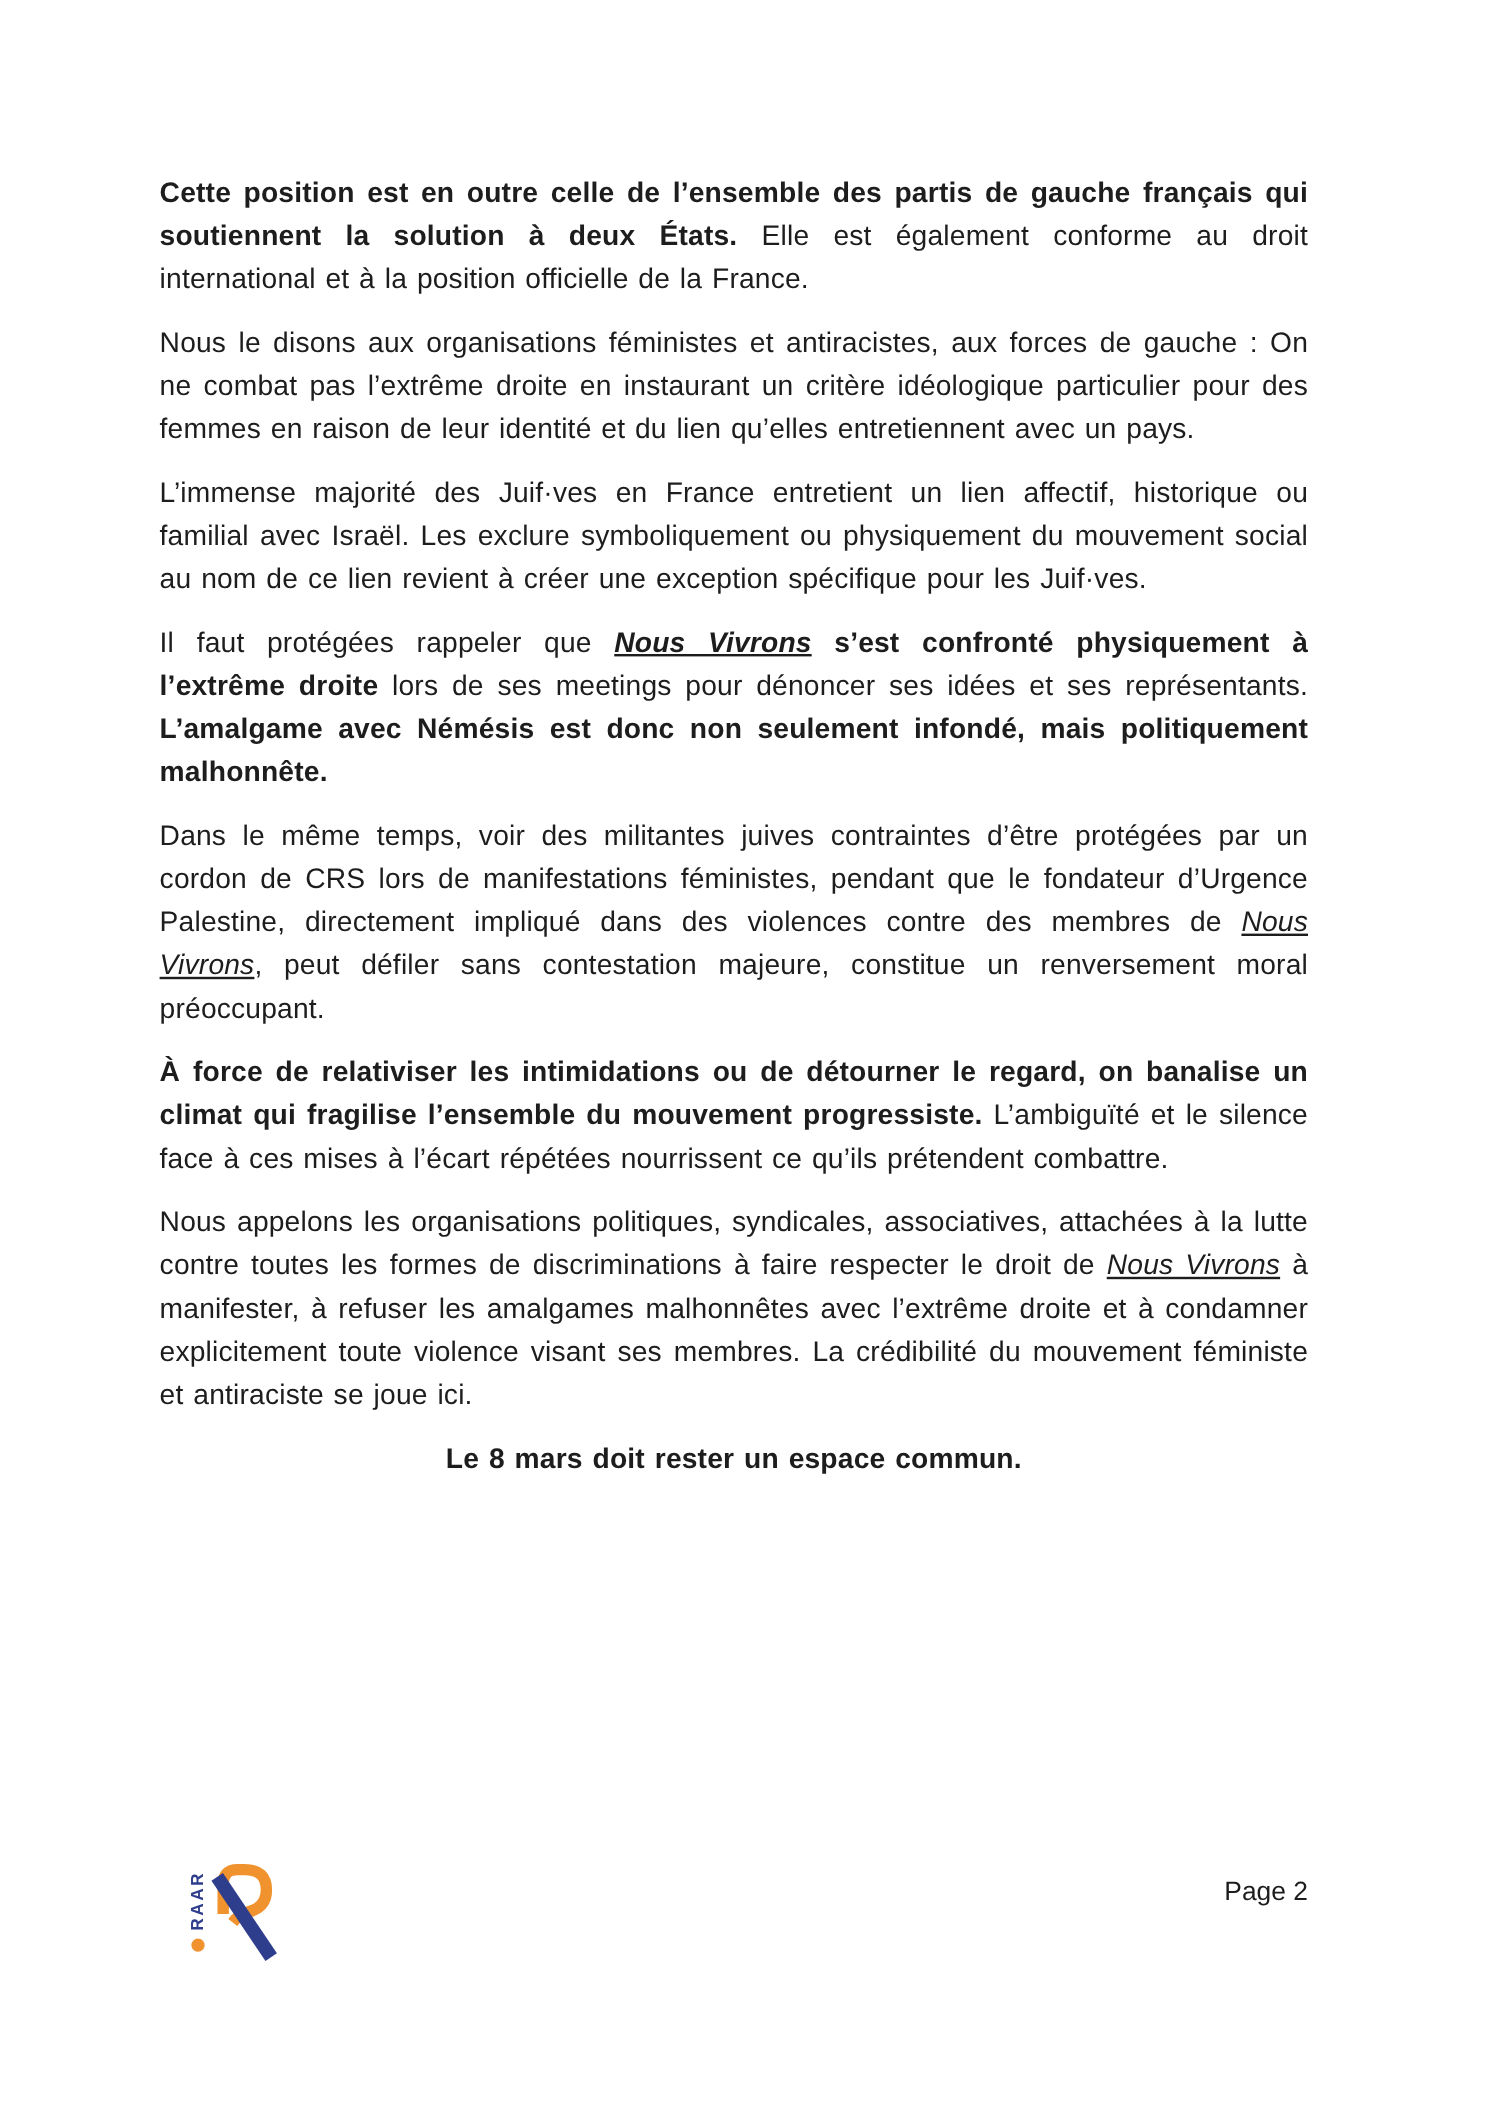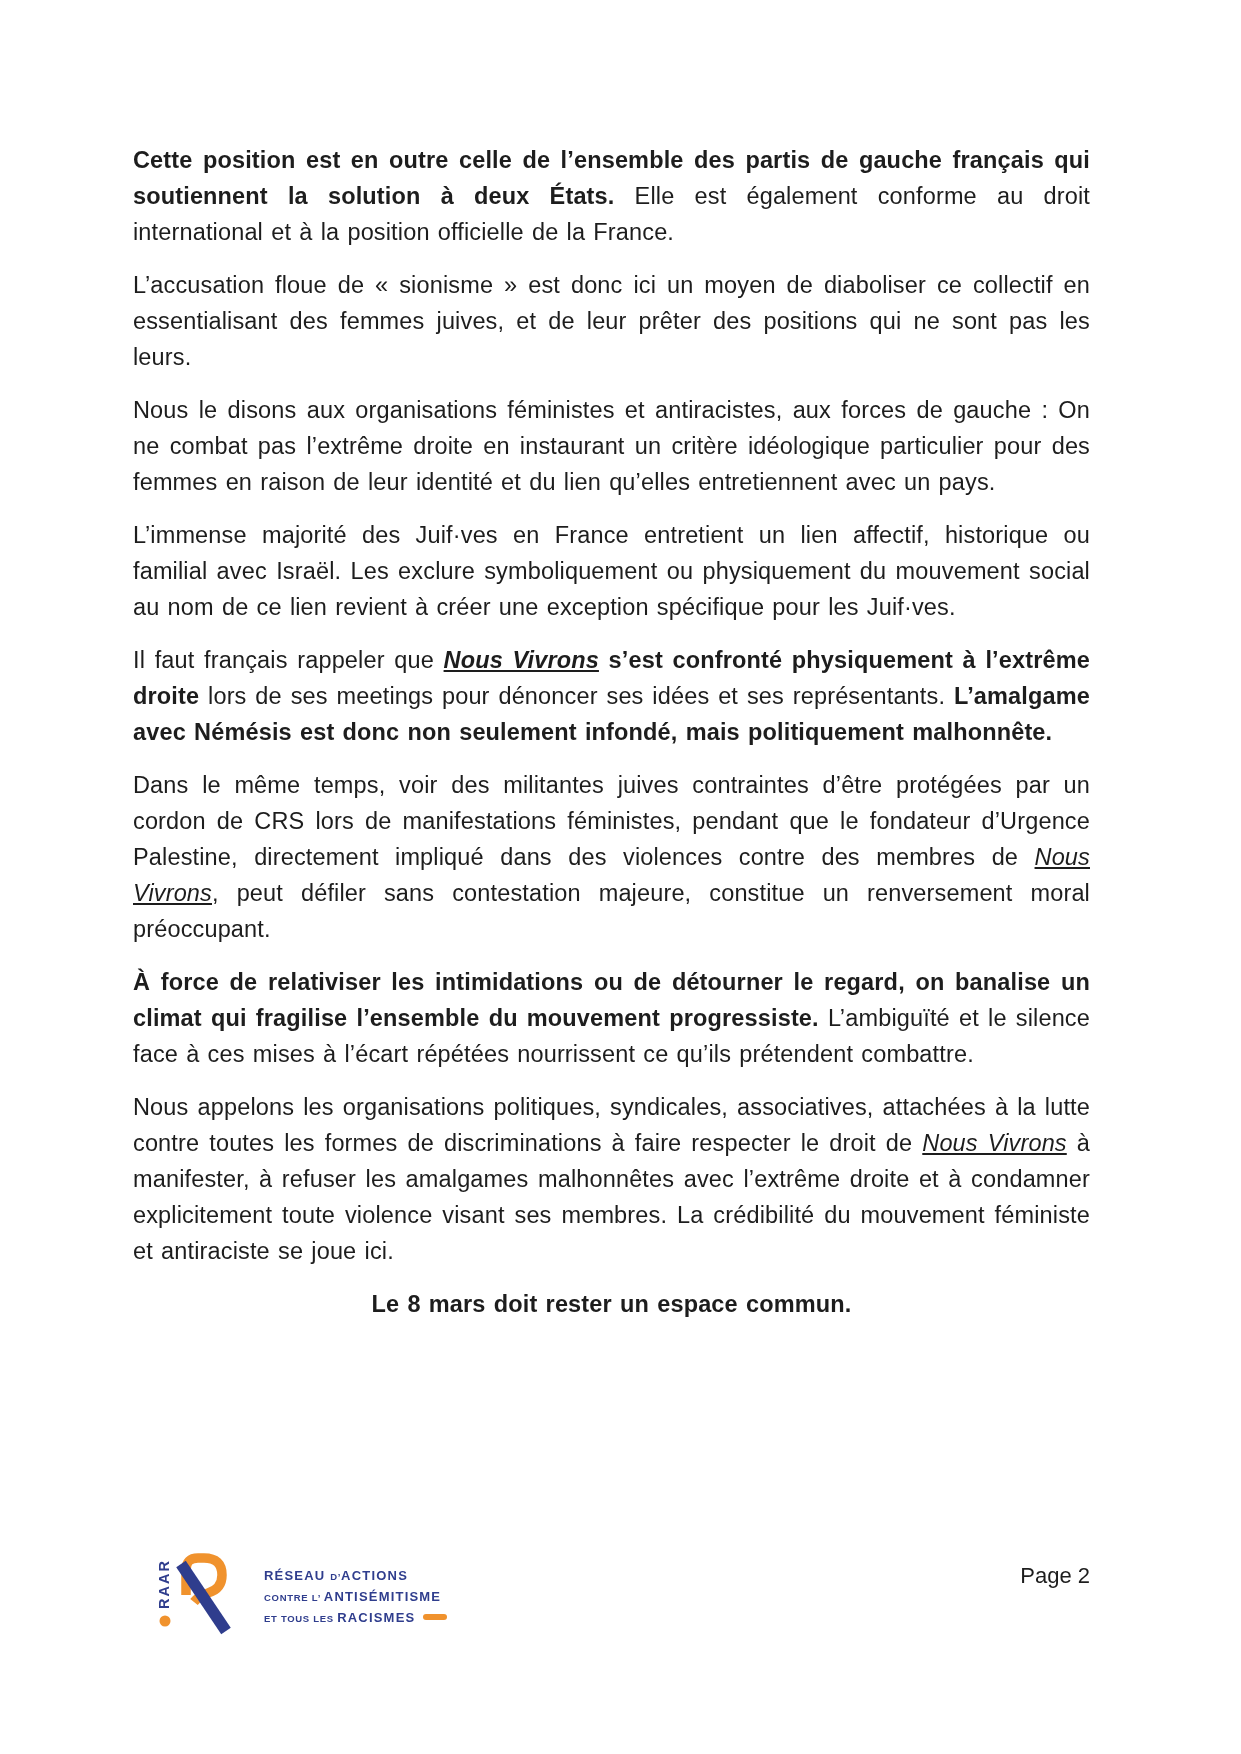--- a/index.html
+++ b/index.html
@@ -64,40 +64,34 @@
     color: var(--ink, #1d1d1d);
   }
 </style>
 </head>
 <body>
 
 <div class="page" style="--paper: #ffffff; --ink: #1d1d1d; --navy: #2F3D8D; --orange: #F0922D;">
 
   <main class="content">
       <p class="para"><span class="b">Cette position est en outre celle de l’ensemble des partis de gauche français qui soutiennent la solution à deux États.</span><span> Elle est également conforme au droit international et à la position officielle de la France.</span></p>
-      <p class="para"><span>L’accusation floue de « sionisme » est donc ici un moyen de diaboliser ce collectif en essentialisant des femmes juives, et de leur prêter des positions qui ne sont pas les leurs.</span></p>
       <p class="para"><span>Nous le disons aux organisations féministes et antiracistes, aux forces de gauche : On ne combat pas l’extrême droite en instaurant un critère idéologique particulier pour des femmes en raison de leur identité et du lien qu’elles entretiennent avec un pays.</span></p>
       <p class="para"><span>L’immense majorité des Juif·ves en France entretient un lien affectif, historique ou familial avec Israël. Les exclure symboliquement ou physiquement du mouvement social au nom de ce lien revient à créer une exception spécifique pour les Juif·ves.</span></p>
-      <p class="para"><span>Il faut français rappeler que </span><span class="b i">Nous Vivrons</span><span class="b"> s’est confronté physiquement à l’extrême droite</span><span> lors de ses meetings pour dénoncer ses idées et ses représentants. </span><span class="b">L’amalgame avec Némésis est donc non seulement infondé, mais politiquement malhonnête.</span></p>
+      <p class="para"><span>Il faut protégées rappeler que </span><span class="b i">Nous Vivrons</span><span class="b"> s’est confronté physiquement à l’extrême droite</span><span> lors de ses meetings pour dénoncer ses idées et ses représentants. </span><span class="b">L’amalgame avec Némésis est donc non seulement infondé, mais politiquement malhonnête.</span></p>
       <p class="para"><span>Dans le même temps, voir des militantes juives contraintes d’être protégées par un cordon de CRS lors de manifestations féministes, pendant que le fondateur d’Urgence Palestine, directement impliqué dans des violences contre des membres de </span><span class="i">Nous Vivrons</span><span>, peut défiler sans contestation majeure, constitue un renversement moral préoccupant.</span></p>
       <p class="para"><span class="b">À force de relativiser les intimidations ou de détourner le regard, on banalise un climat qui fragilise l’ensemble du mouvement progressiste.</span><span> L’ambiguïté et le silence face à ces mises à l’écart répétées nourrissent ce qu’ils prétendent combattre.</span></p>
       <p class="para"><span>Nous appelons les organisations politiques, syndicales, associatives, attachées à la lutte contre toutes les formes de discriminations à faire respecter le droit de </span><span class="i">Nous Vivrons</span><span> à manifester, à refuser les amalgames malhonnêtes avec l’extrême droite et à condamner explicitement toute violence visant ses membres. La crédibilité du mouvement féministe et antiraciste se joue ici.</span></p>
       <p class="para align-left"><span class="b">Le 8 mars doit rester un espace commun.</span><br></p>
     </main>
 
   <footer class="footer">
     <div class="logo">
       <svg width="100" height="115" viewBox="0 0 100 115">
         <path d="M 36,50 L 36,25 Q 36,13 48,13 L 54,13 Q 72,13 72,30 Q 72,44 58,48 Q 49,50.5 44,57" fill="none" stroke="#F0922D" stroke-width="9.5"></path>
         <line x1="31" y1="19" x2="76" y2="86" stroke="#2F3D8D" stroke-width="11.5"></line>
         <text transform="translate(19 64) rotate(-90)" font-size="14.5" font-weight="bold" letter-spacing="2" fill="#2F3D8D">RAAR</text>
         <circle cx="15" cy="76" r="5.5" fill="#F0922D"></circle>
       </svg>
-      <div class="logo-text">
-          <div class="logo-line"><span class="lg">RÉSEAU </span><span class="sm">D’</span><span class="lg">ACTIONS</span></div>
-          <div class="logo-line"><span class="sm">CONTRE L’ </span><span class="lg">ANTISÉMITISME</span></div>
-          <div class="logo-line"><span class="sm">ET TOUS LES </span><span class="lg">RACISMES</span><span class="logo-dash"></span></div>
-        </div>
     </div>
     <div class="page-number">Page 2</div>
   </footer>
 
 </div>
 
 </body></html>

